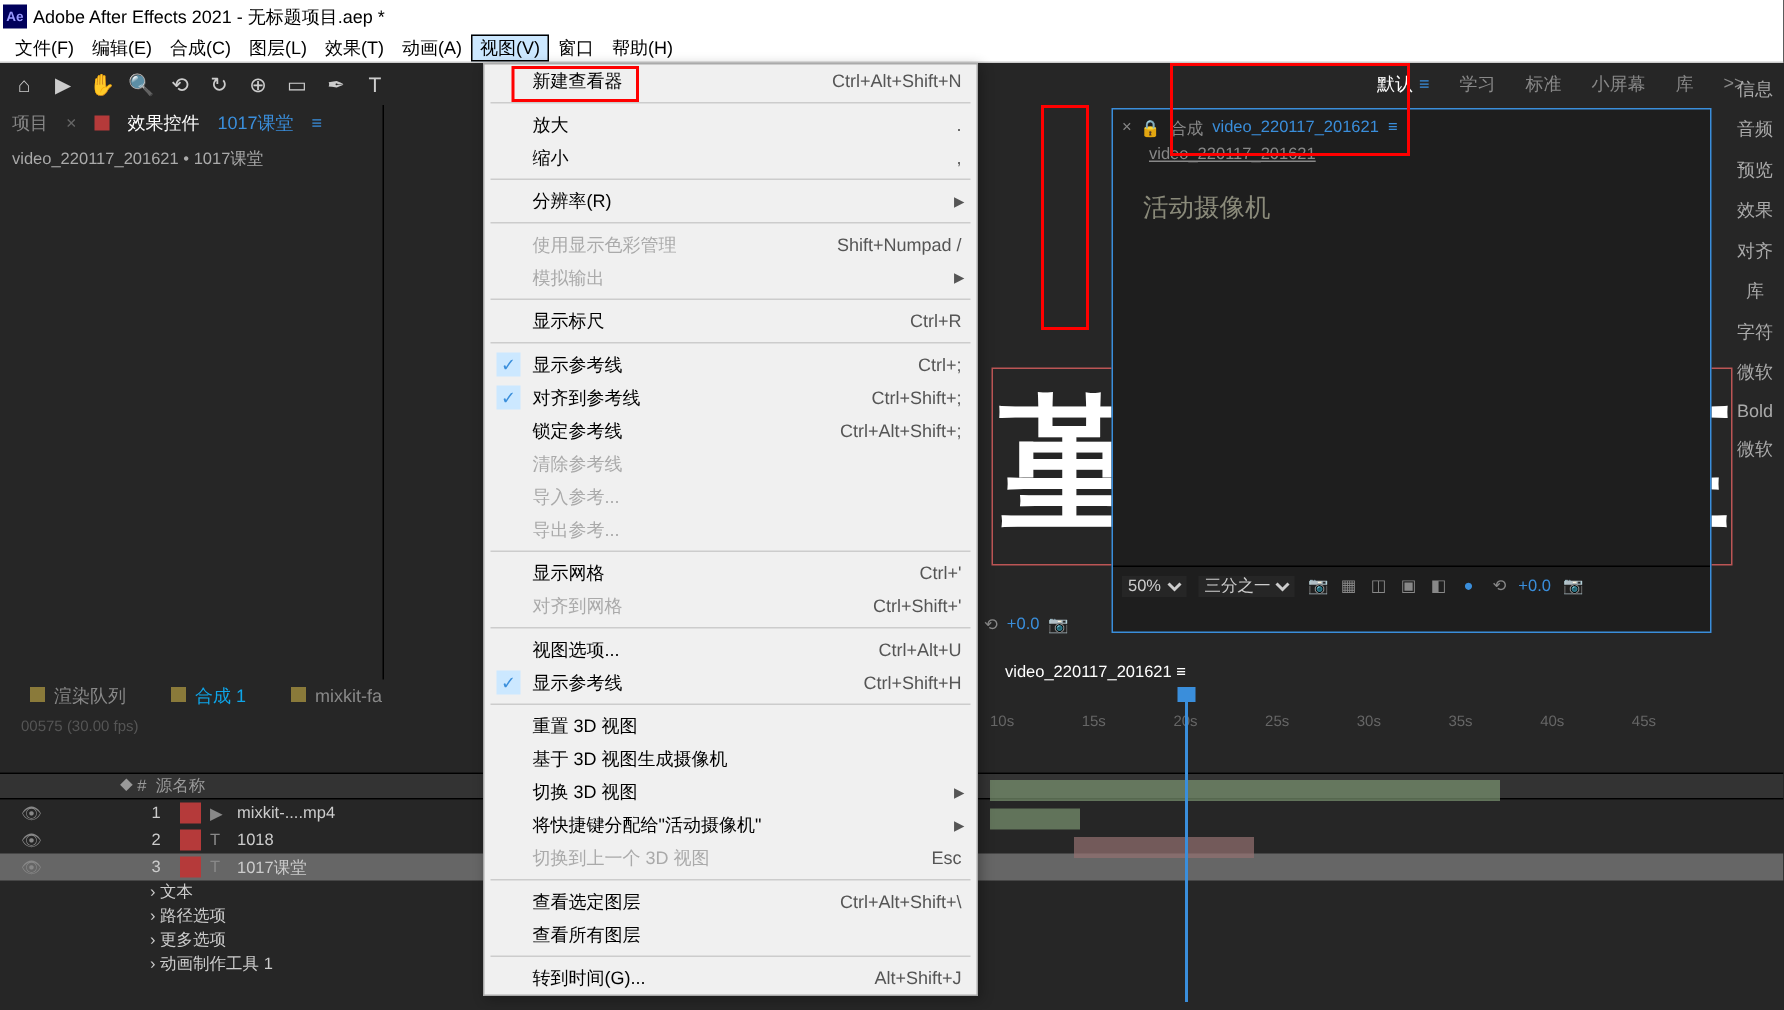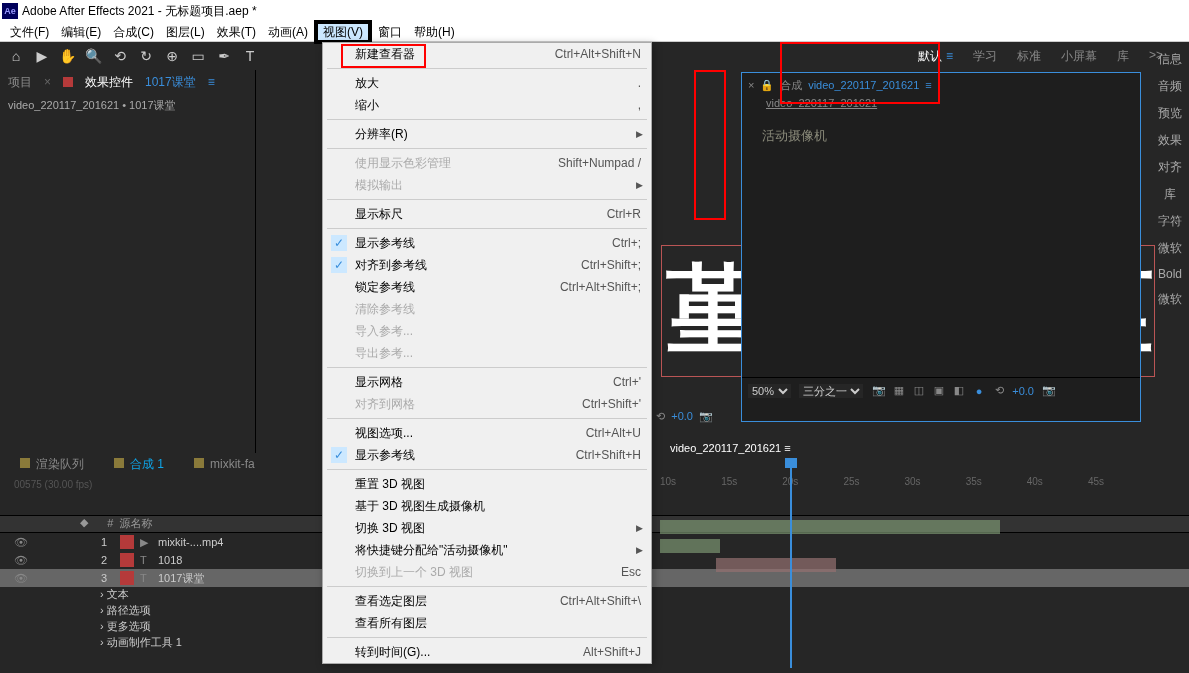--- a/index.html
+++ b/index.html
@@ -1,21 +1,21 @@
 <!DOCTYPE html>
 <html><head>
 <meta charset="utf-8">
 <style>
 * { margin: 0; padding: 0; box-sizing: border-box; font-family: "Microsoft YaHei", sans-serif; }
 body { width: 1189px; height: 673px; background: #262626; color: #ccc; font-size: 12px; overflow: hidden; position: relative; }
 .titlebar { background: #fff; color: #000; height: 22px; line-height: 22px; padding-left: 2px; display: flex; align-items: center; }
 .titlebar img, .ae-logo { width: 16px; height: 16px; background: #00005b; color: #9999ff; font-size: 9px; display: inline-flex; align-items: center; justify-content: center; font-weight: bold; margin-right: 4px; }
 .menubar { background: #fff; color: #000; height: 20px; line-height: 20px; padding-left: 4px; border-bottom: 1px solid #ccc; }
 .menubar span { padding: 2px 6px; cursor: default; }
-.menubar span.active { background: #cce8ff; border: 4px solid #000000; padding: 1px 5px; }
+.menubar span.active { background: #cce8ff; border: 1px solid #000000; padding: 1px 5px; }
 .toolbar { height: 28px; background: #262626; display: flex; align-items: center; padding: 0 6px; gap: 6px; }
 .toolbar .tool { width: 20px; height: 20px; display:inline-flex;align-items:center;justify-content:center;color:#ccc;font-size:14px; }
 .workspaces { margin-left: auto; display: flex; gap: 20px; font-size: 12px; color: #888; padding-right: 20px;}
 .workspaces .ws { color: #888; }
 .workspaces .ws.active { color: #fff; }
 .ws-marker { color:#3a8edb; margin-left:4px;}
 .main { display: flex; height: 383px; }
 .left-panel { width: 256px; background: #262626; border-right: 1px solid #000; }
 .proj-tabs { height: 24px; display: flex; align-items: center; padding-left: 8px; gap: 12px; color: #888; }
 .proj-tabs .tab.active { color: #fff; }
@@ -30,36 +30,36 @@
 .dropdown .item .sc { color: #555; }
 .dropdown .item.disabled { color: #aaa; }
 .dropdown .item.checked::before { content:"✓"; position:absolute; left:8px; color:#3a8edb; background:#cce8ff; width:16px;height:16px;line-height:16px;text-align:center;top:3px;}
 .dropdown .item.arrow::after { content:"▶"; position:absolute; right:8px; font-size:9px; color:#555;}
 .dropdown hr { border: none; border-top: 1px solid #ccc; margin: 3px 4px; }
 .viewer-float { position: absolute; left: 741px; top: 72px; width: 400px; height: 350px; border: 1px solid #3a8edb; background: #1e1e1e; z-index: 500; }
 .viewer-tab { height: 24px; display:flex;align-items:center;padding:0 6px;gap:6px;color:#888;font-size:11px;}
 .viewer-tab .link{color:#3a8edb;}
 .viewer-bread { height: 20px; padding:0 24px;color:#888;font-size:11px;text-decoration:underline;}
 .viewer-body { height: 260px; position:relative;}
-.viewer-body .cam{position:absolute;left:20px;top:10px;color:#8a8a7a;font-size:13px;}
+.viewer-body .cam{position:absolute;left:20px;top:10px;color:#8a8a7a;font-size:17px;}
 .viewer-ctrl { height:26px;display:flex;align-items:center;gap:8px;padding:0 6px;color:#888;font-size:11px;border-top:1px solid #000;background:#1e1e1e;}
 .viewer-ctrl select{background:#262626;color:#ccc;border:none;font-size:11px;}
 .viewer-ctrl .iconrow{display:flex;gap:4px;}
 .viewer-ctrl .iconrow span{width:16px;height:16px;display:inline-flex;align-items:center;justify-content:center;}
 .comp-view { position:absolute; left: 660px; top: 245px; color:#fff; font-size: 96px; font-weight: 900; font-family: "SimHei", sans-serif; letter-spacing:-4px; display:flex; }
 .comp-view span{border:1px solid #b55; padding:0 4px; margin:0 1px;}
 .timeline { height: 240px; background: #262626; }
 .tl-tabs { height: 22px; display:flex;align-items:center;padding:0 20px;gap:30px;color:#888;}
 .tl-tabs .tab.active{color:#0ea5e9;}
 .tl-head { height: 40px; display:flex; }
 .tl-head-left { width: 322px; padding: 4px 14px;}
 .timecode { color: #3a8edb; font-size: 15px; font-weight:bold;}
 .timecode-sub { color:#555;font-size:10px;}
 .tl-cols { height:18px;background:#333;display:flex;padding-left:80px;font-size:11px;color:#999;border-top:1px solid #000;border-bottom:1px solid #000;}
-.tl-cols .c1{width:80px;text-align:center;}
+.tl-cols .c1{width:80px;}
 .tl-rows { }
 .tl-row { height:18px;display:flex;align-items:center;padding-left:14px;font-size:11px;}
 .tl-row .eye{width:40px;color:#888;}
 .tl-row .num{width:20px;text-align:center;}
 .tl-row .box{width:14px;height:14px;margin:0 6px;}
 .tl-row .type{width:18px;color:#888;}
 .tl-row .name{color:#ccc;}
 .tl-row.sel{background:#666;}
 .tl-sub{padding-left:100px;height:16px;font-size:11px;color:#ccc;}
 .ruler{position:absolute;left:660px;top:476px;right:40px;height:18px;display:flex;color:#666;font-size:10px;}

